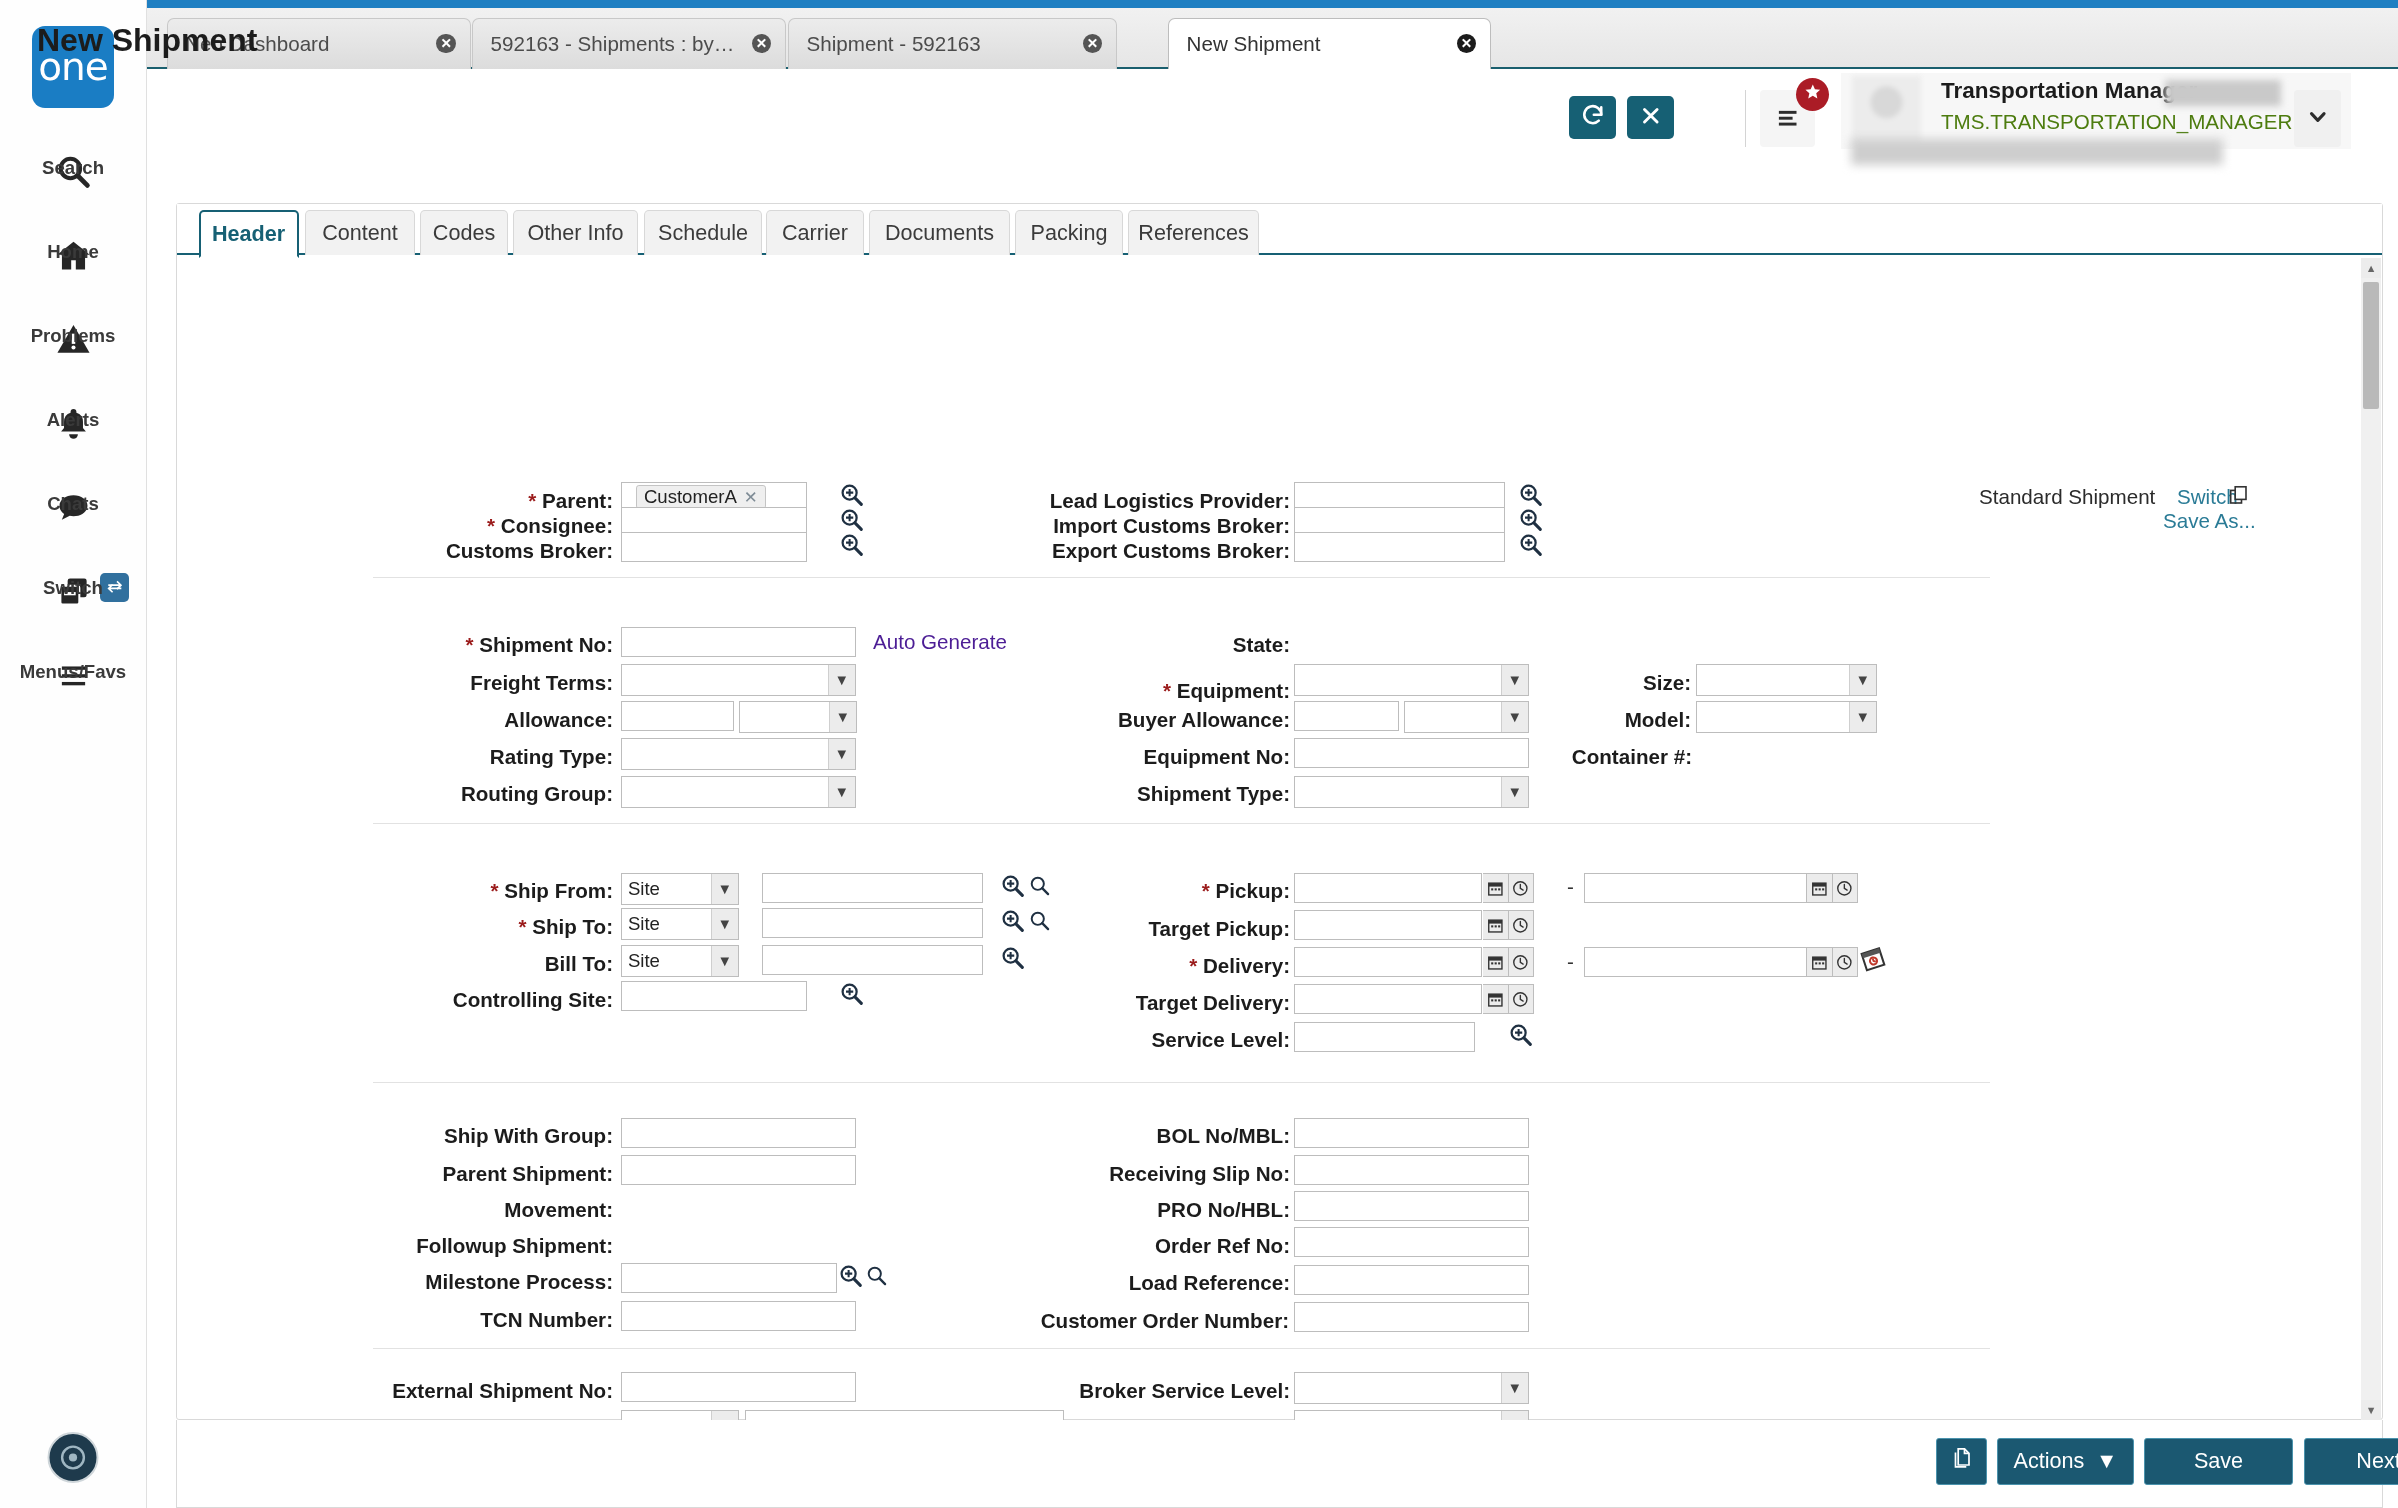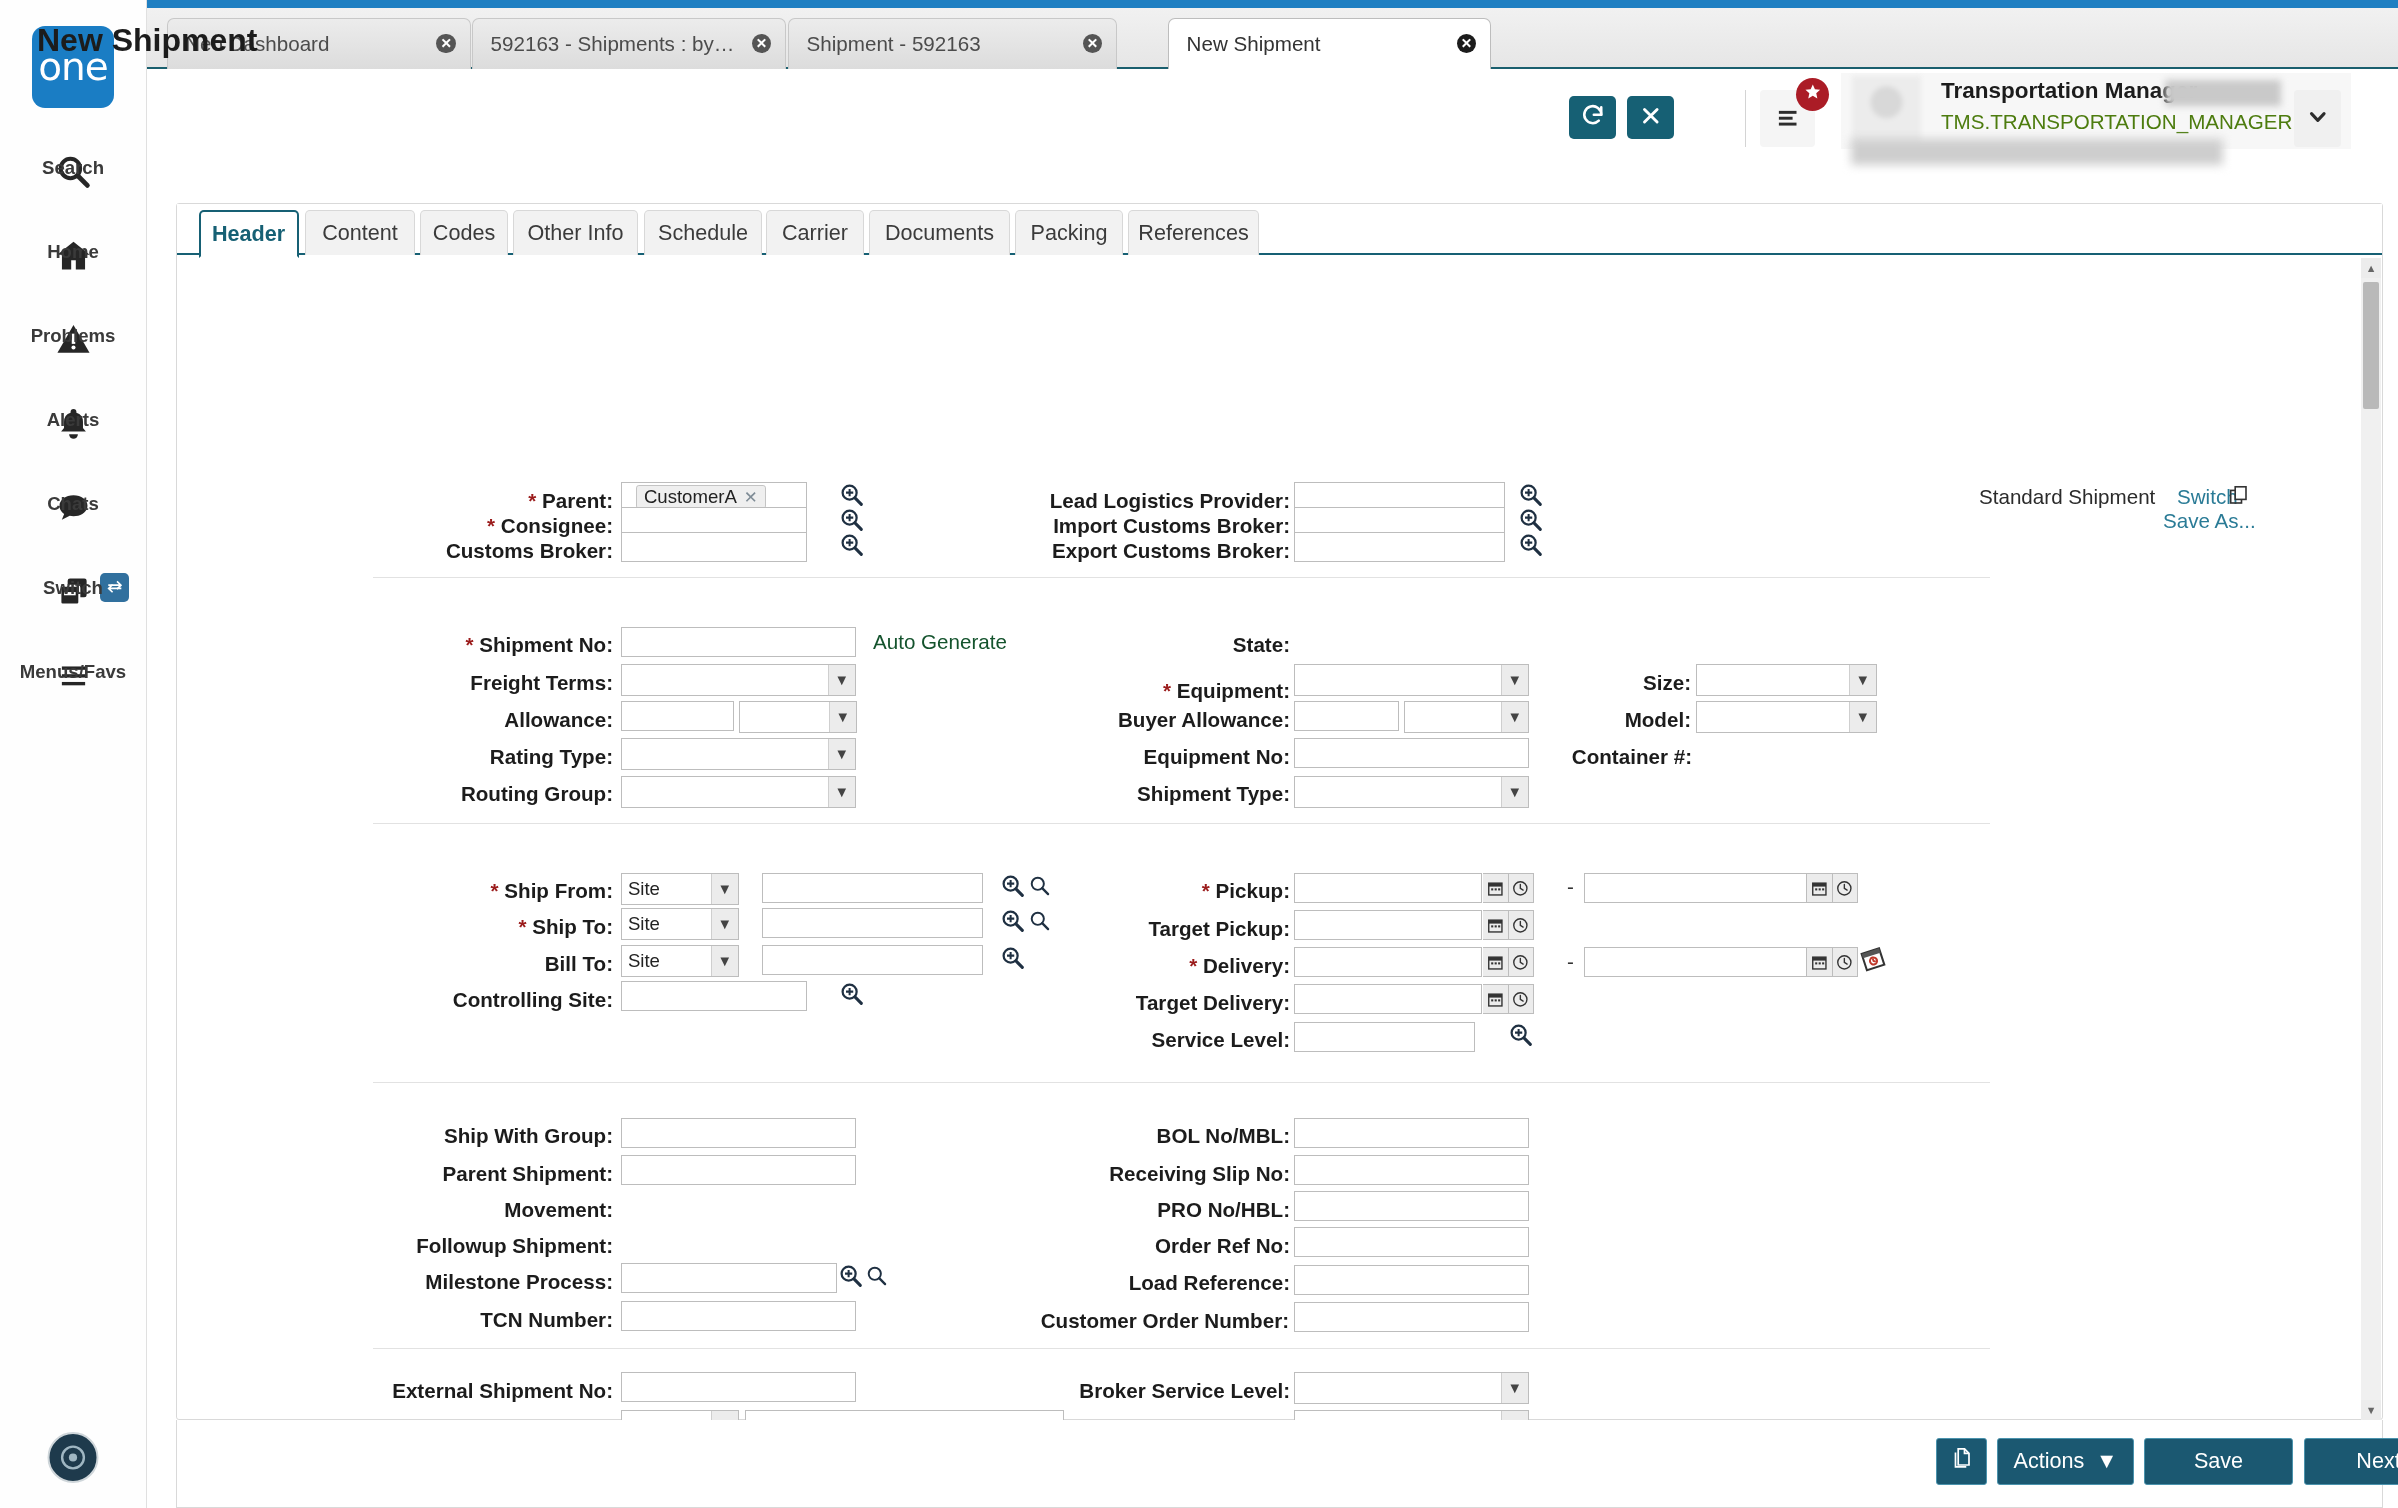--- a/index.html
+++ b/index.html
@@ -190,21 +190,21 @@
   }
   .token {
     display:inline-flex; align-items:center; height:23.5px; padding:0 6.9px;
     background:#efefef; border:1px solid #c4c4c4; border-radius:2.9px;
     font-size:18.6px; color:#222; font-family:"Liberation Sans", sans-serif;
   }
   .token .x { margin-left:6.9px; color:#7f8c96; font-size:16.7px; cursor:pointer; }
 
   .icobtn { position:absolute; cursor:pointer; }
   .linktext {
-    position:absolute; font-size:20.6px; color:#14532d; cursor:pointer;
+    position:absolute; font-size:20.6px; color:#4c1d95; cursor:pointer;
     font-family:"Liberation Sans", sans-serif;
   }
 
   
   .dtbtns { position:absolute; display:flex; }
   .dtbtn {
     width:25.5px; height:30px; background:#ececec; border:1px solid #bdbdbd; border-left:none;
     display:flex; align-items:center; justify-content:center; cursor:pointer;
   }
   .dash { position:absolute; font-size:20.6px; color:#333; }

